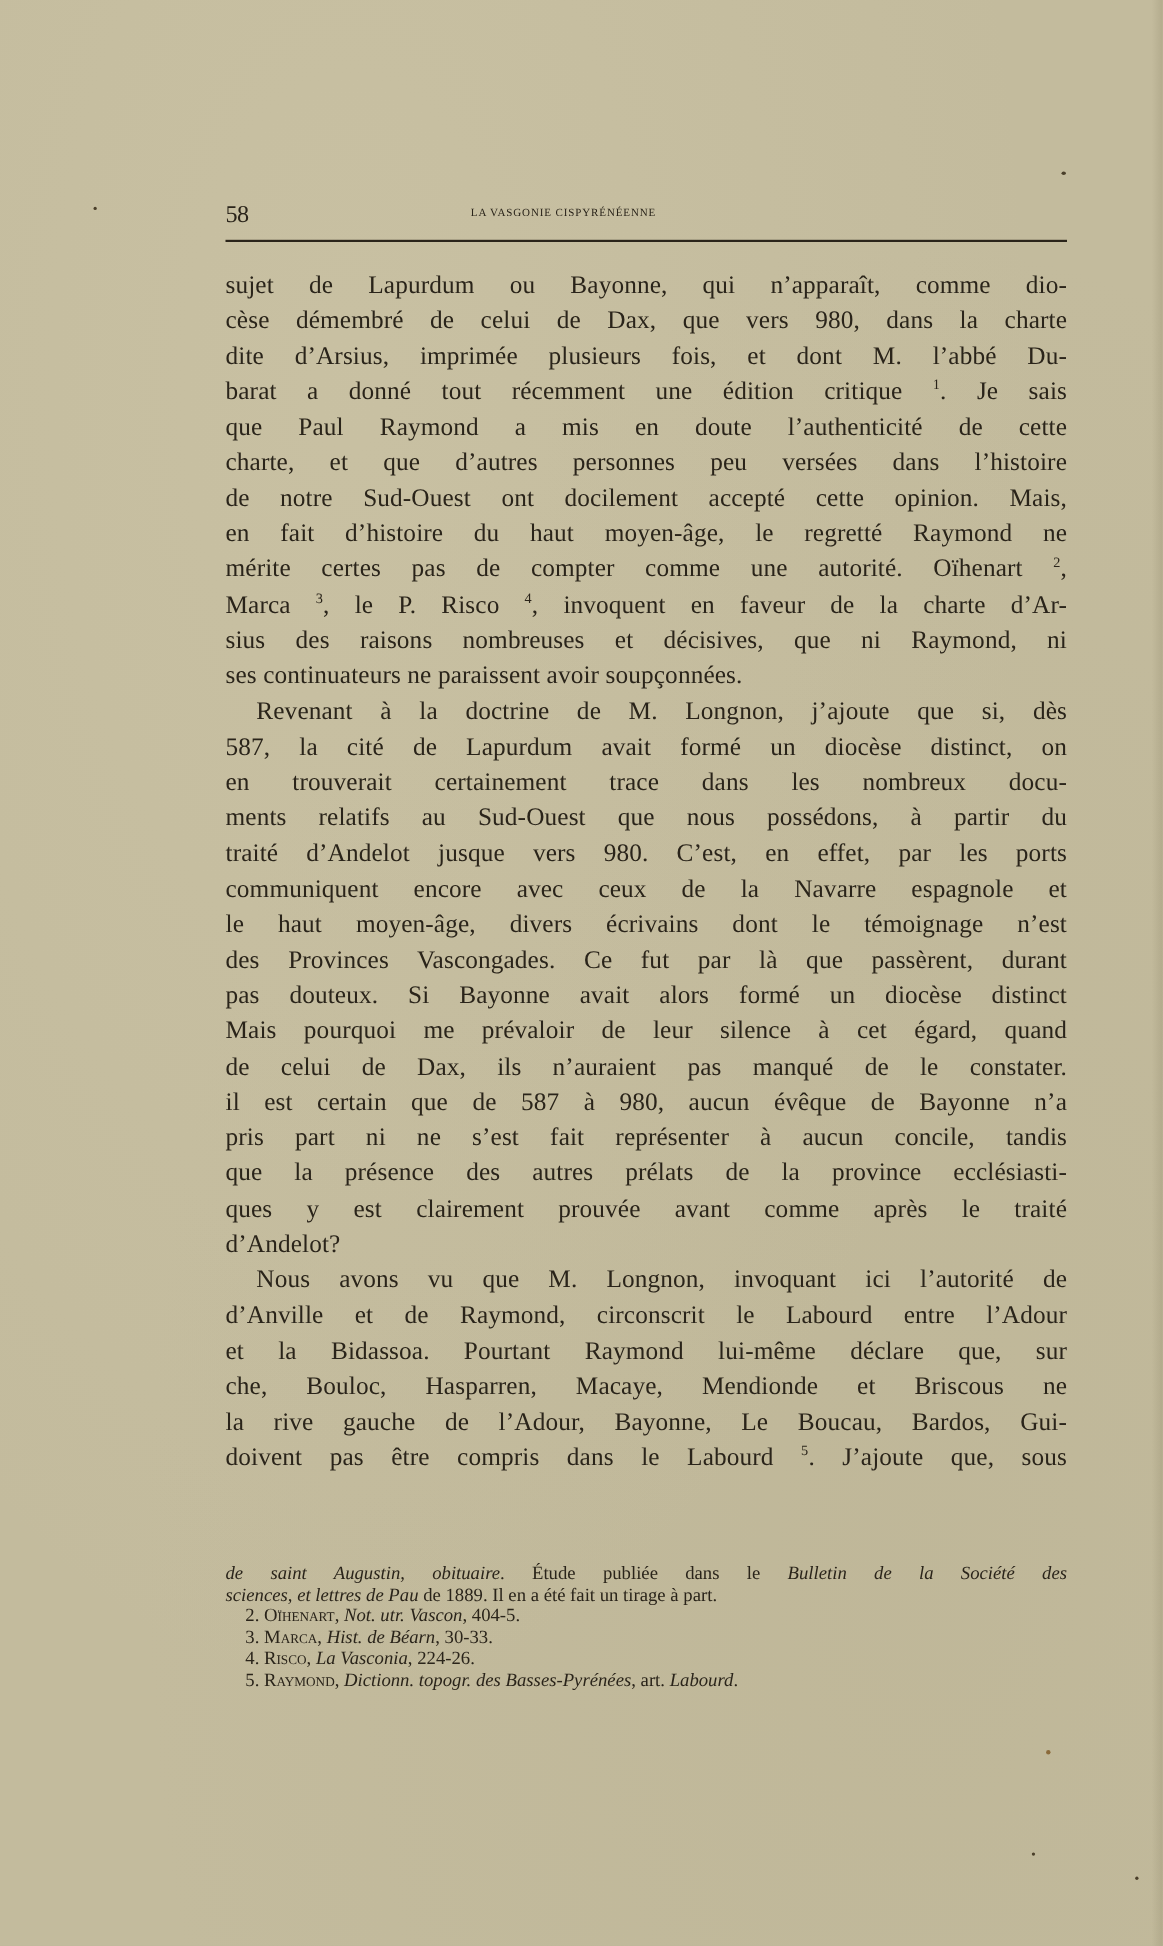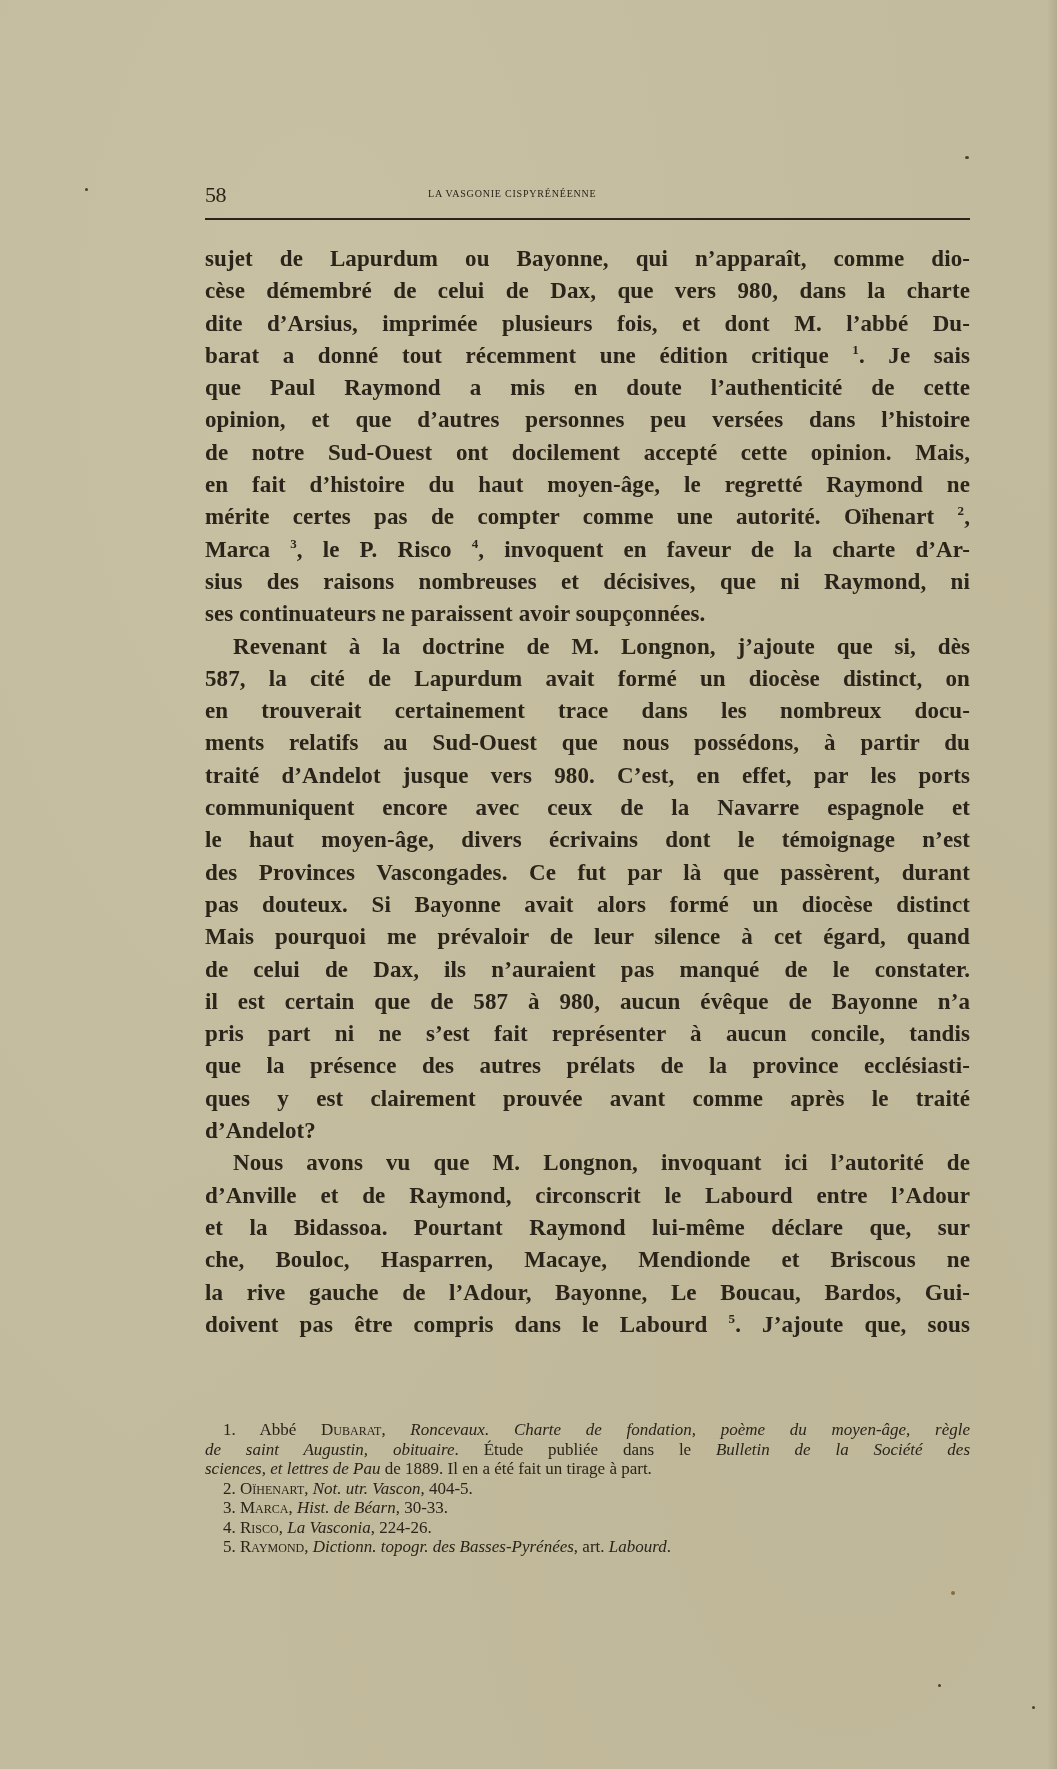--- a/index.html
+++ b/index.html
@@ -56,21 +56,20 @@
       top: 218px;
       width: 765px;
       height: 2px;
       background: #2a241a;
     }
     .body-text {
       position: absolute;
       left: 205px;
       top: 243px;
       width: 765px;
-      font-weight: bold;
     }
     .line {
       height: 32.3px;
       line-height: 32.3px;
       font-size: 23px;
       font-family: "Liberation Serif", serif;
       white-space: nowrap;
       text-align: justify;
       text-align-last: justify;
       letter-spacing: 0.1px;
@@ -128,21 +127,21 @@
   <span class="running-title">LA VASGONIE CISPYRÉNÉENNE</span>
 </div>
 <div class="head-rule"></div>
 
 <div class="body-text">
   <div class="line">sujet de Lapurdum ou Bayonne, qui n’apparaît, comme dio-</div>
   <div class="line">cèse démembré de celui de Dax, que vers 980, dans la charte</div>
   <div class="line">dite d’Arsius, imprimée plusieurs fois, et dont M. l’abbé Du-</div>
   <div class="line"><span>barat a donné tout récemment une édition critique</span> <sup>1</sup><span>. Je sais</span></div>
   <div class="line">que Paul Raymond a mis en doute l’authenticité de cette</div>
-  <div class="line">opinion, et que d’autres personnes peu versées dans l’histoire</div>
+  <div class="line">charte, et que d’autres personnes peu versées dans l’histoire</div>
   <div class="line">de notre Sud-Ouest ont docilement accepté cette opinion. Mais,</div>
   <div class="line">en fait d’histoire du haut moyen-âge, le regretté Raymond ne</div>
   <div class="line"><span>mérite certes pas de compter comme une autorité. Oïhenart</span> <sup>2</sup><span>,</span></div>
   <div class="line"><span>Marca</span> <sup>3</sup><span>, le P. Risco</span> <sup>4</sup><span>, invoquent en faveur de la charte d’Ar-</span></div>
   <div class="line">sius des raisons nombreuses et décisives, que ni Raymond, ni</div>
   <div class="line last">ses continuateurs ne paraissent avoir soupçonnées.</div>
   <div class="line indent">Revenant à la doctrine de M. Longnon, j’ajoute que si, dès</div>
   <div class="line">587, la cité de Lapurdum avait formé un diocèse distinct, on</div>
   <div class="line">en trouverait certainement trace dans les nombreux docu-</div>
   <div class="line">ments relatifs au Sud-Ouest que nous possédons, à partir du</div>
@@ -160,26 +159,20 @@
   <div class="line last">d’Andelot?</div>
   <div class="line indent">Nous avons vu que M. Longnon, invoquant ici l’autorité de</div>
   <div class="line">d’Anville et de Raymond, circonscrit le Labourd entre l’Adour</div>
   <div class="line">et la Bidassoa. Pourtant Raymond lui-même déclare que, sur</div>
   <div class="line">che, Bouloc, Hasparren, Macaye, Mendionde et Briscous ne</div>
   <div class="line">la rive gauche de l’Adour, Bayonne, Le Boucau, Bardos, Gui-</div>
   <div class="line"><span>doivent pas être compris dans le Labourd</span> <sup>5</sup><span>. J’ajoute que, sous</span></div>
 </div>
 
 <div class="footnotes">
-  <div class="fn-line justify indent">
-    <span>1.</span>
-    <span>Abbé</span>
-    <span class="sc">Dubarat</span>,
-    <span class="it">Roncevaux. Charte de fondation, poème du moyen-âge, règle</span>
-  </div>
   <div class="fn-line justify">
     <span class="it">de saint Augustin, obituaire</span><span>. Étude publiée dans le</span>
     <span class="it">Bulletin de la Société des</span>
   </div>
   <div class="fn-line">
     <span class="it">sciences, et lettres de Pau</span>
     <span>de 1889. Il en a été fait un tirage à part.</span>
   </div>
   <div class="fn-line indent">
     <span>2.</span>

